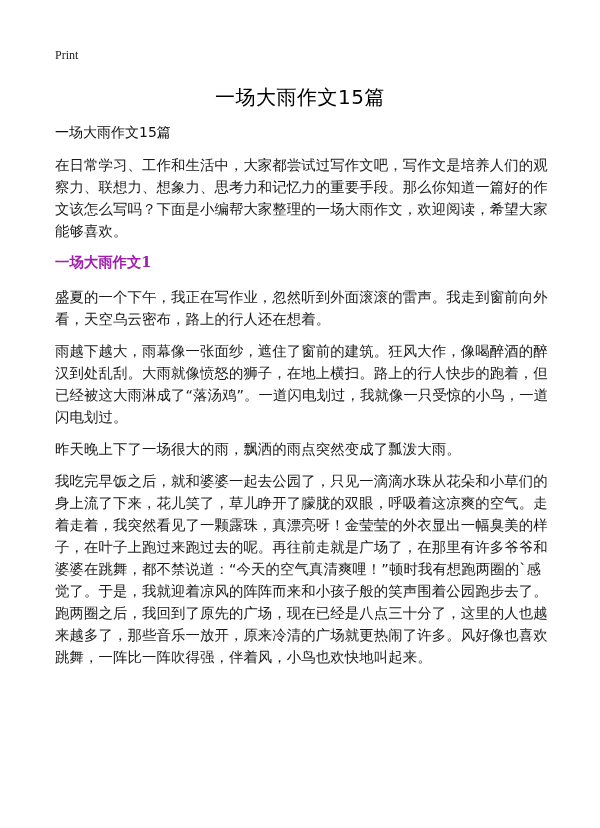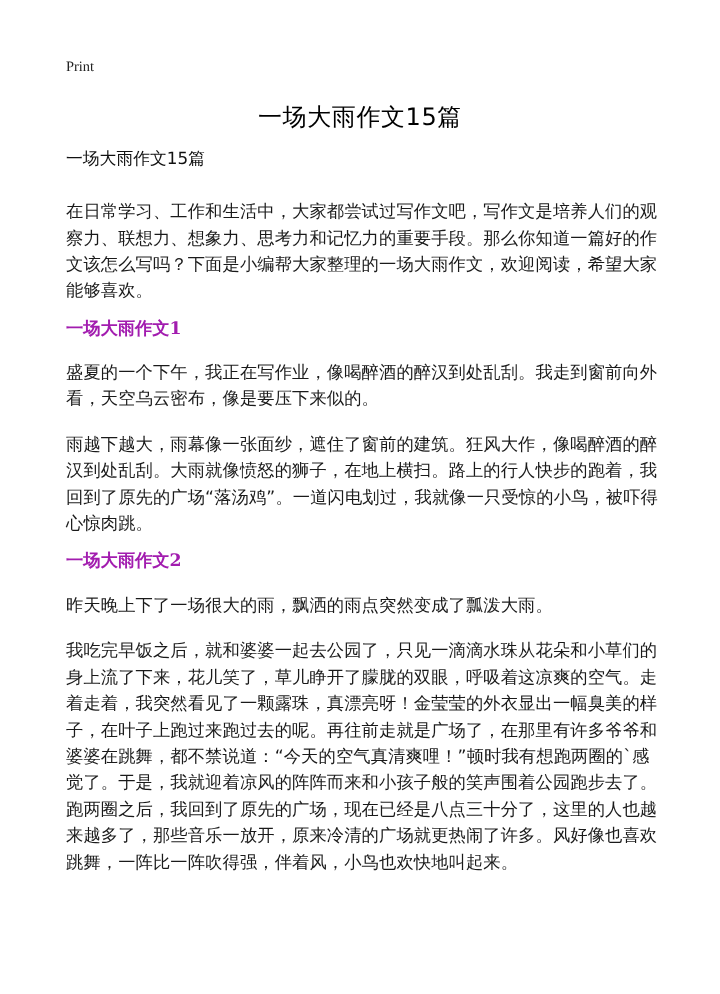--- a/index.html
+++ b/index.html
@@ -43,21 +43,21 @@
       color: #111;
       margin: 0;
     }
     .content {
       position: absolute;
       left: 55px;
       top: 150px;
       width: 500px;
     }
     p.para {
-      margin: 16px 0 10px 0;
+      margin: 4px 0 10px 0;
       font-size: 14.4px;
       line-height: 22px;
       color: #1a1a1a;
       text-align: left;
       word-break: break-all;
       letter-spacing: 0.1px;
     }
     h2.section-heading {
       margin: 4px 0 14px 0;
       font-size: 14.4px;
@@ -74,23 +74,22 @@
 
 <h1 class="doc-title">一场大雨作文15篇</h1>
 
 <div class="subtitle">一场大雨作文15篇</div>
 
 <div class="content">
   <p class="para">在日常学习、工作和生活中，大家都尝试过写作文吧，写作文是培养人们的观察力、联想力、想象力、思考力和记忆力的重要手段。那么你知道一篇好的作文该怎么写吗？下面是小编帮大家整理的一场大雨作文，欢迎阅读，希望大家能够喜欢。</p>
 
   <section>
     <h2 class="section-heading">一场大雨作文1</h2>
-    <p class="para">盛夏的一个下午，我正在写作业，像喝醉酒的醉汉到处乱刮。我走到窗前向外看，天空乌云密布，像是要压下来似的。</p>
-    <p class="para">雨越下越大，雨幕像一张面纱，遮住了窗前的建筑。狂风大作，像喝醉酒的醉汉到处乱刮。大雨就像愤怒的狮子，在地上横扫。路上的行人快步的跑着，我回到了原先的广场“落汤鸡”。一道闪电划过，我就像一只受惊的小鸟，被吓得心惊肉跳。</p>
+    <p class="para">盛夏的一个下午，我正在写作业，忽然听到外面滚滚的雷声。我走到窗前向外看，天空乌云密布，路上的行人还在想着。</p>
+    <p class="para">雨越下越大，雨幕像一张面纱，遮住了窗前的建筑。狂风大作，像喝醉酒的醉汉到处乱刮。大雨就像愤怒的狮子，在地上横扫。路上的行人快步的跑着，但已经被这大雨淋成了“落汤鸡”。一道闪电划过，我就像一只受惊的小鸟，一道闪电划过。</p>
   </section>
 
   <section>
-    <h2 class="section-heading">一场大雨作文2</h2>
     <p class="para">昨天晚上下了一场很大的雨，飘洒的雨点突然变成了瓢泼大雨。</p>
     <p class="para">我吃完早饭之后，就和婆婆一起去公园了，只见一滴滴水珠从花朵和小草们的身上流了下来，花儿笑了，草儿睁开了朦胧的双眼，呼吸着这凉爽的空气。走着走着，我突然看见了一颗露珠，真漂亮呀！金莹莹的外衣显出一幅臭美的样子，在叶子上跑过来跑过去的呢。再往前走就是广场了，在那里有许多爷爷和婆婆在跳舞，都不禁说道：“今天的空气真清爽哩！”顿时我有想跑两圈的`感觉了。于是，我就迎着凉风的阵阵而来和小孩子般的笑声围着公园跑步去了。跑两圈之后，我回到了原先的广场，现在已经是八点三十分了，这里的人也越来越多了，那些音乐一放开，原来冷清的广场就更热闹了许多。风好像也喜欢跳舞，一阵比一阵吹得强，伴着风，小鸟也欢快地叫起来。</p>
 
   </section>
 </div>
 
 </body></html>

